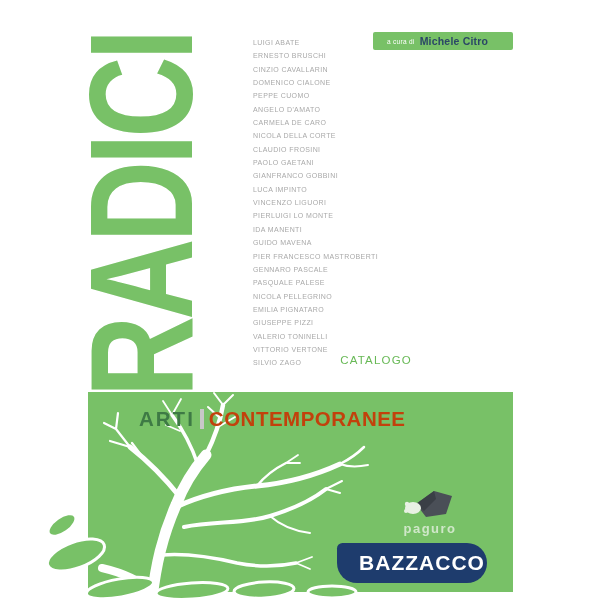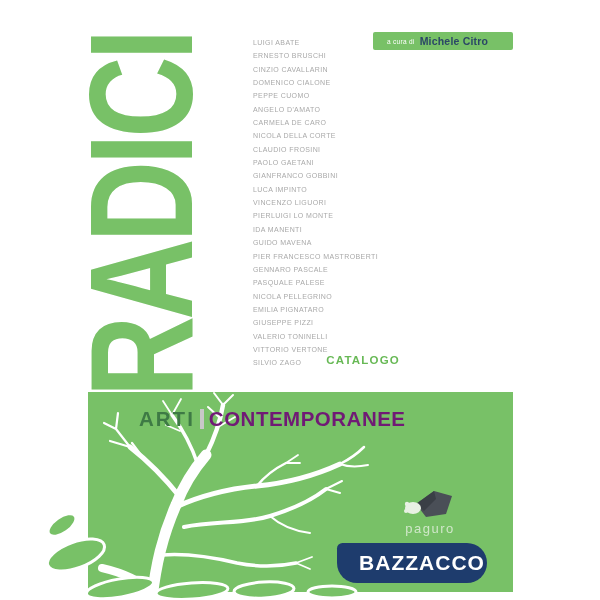--- a/index.html
+++ b/index.html
@@ -18,38 +18,38 @@
   .artists { position: absolute; left: 253px; top: 36px; }
   .artist { font-size: 7px; line-height: 13.35px; letter-spacing: 0.4px; color: #a9a9a9; text-transform: uppercase; white-space: nowrap; }
 
   
   .cura-bar { position: absolute; left: 373px; top: 32px; width: 140px; height: 18px;
     background: #78c167; border-radius: 2px; display: flex; align-items: center; padding-left: 14px; box-sizing: border-box; gap: 5px; }
   .cura-prefix { font-size: 6.5px; color: #ffffff; letter-spacing: 0.3px; }
   .cura-name { font-size: 10.5px; font-weight: bold; color: #2b4766; letter-spacing: 0.2px; }
 
   
-  .catalogo { position: absolute; left: 270px; top: 354px; width: 130px; text-align: right;
-    font-size: 11.5px; font-weight: bold; letter-spacing: 1.2px; color: #68b956; }
+  .catalogo { position: absolute; left: 282px; top: 354px; width: 130px; text-align: right;
+    font-size: 11.5px; font-weight: normal; letter-spacing: 1.2px; color: #68b956; }
 
   
   .subtitle { position: absolute; left: 139px; top: 368px; height: 22px; display: flex; align-items: center; gap: 5px; margin-top: 40px; }
   .arti { font-size: 20.5px; font-weight: bold; letter-spacing: 2px; color: #3e7a45; }
   .subtitle-sep { width: 4px; height: 20px; background: #c8c8c8; }
-  .contemp { font-size: 20.5px; font-weight: bold; letter-spacing: 0.5px; color: #701a75; white-space: nowrap; }
+  .contemp { font-size: 20.5px; font-weight: bold; letter-spacing: 0.5px; color: #c2410c; white-space: nowrap; }
 
   
   .panel { position: absolute; left: 88px; top: 392px; width: 425px; height: 200px; background: #78c167; }
 
   .tree-svg { position: absolute; left: 40px; top: 385px; width: 480px; height: 215px; overflow: visible; }
 
   
   .pub-logo { position: absolute; left: 400px; top: 487px; width: 60px; height: 35px; }
   .pub-name { position: absolute; left: 395px; top: 521px; width: 70px; text-align: center;
-    font-size: 13px; font-weight: normal; letter-spacing: 1.5px; color: #dfeeda; opacity: 0.85; }
+    font-size: 13px; font-weight: bold; letter-spacing: 1.5px; color: #dfeeda; opacity: 0.85; }
 
   
   .badge { position: absolute; left: 337px; top: 543px; width: 130px; height: 40px;
     background: #1e3c6d; border-radius: 6px 22px 22px 22px;
     color: #ffffff; font-size: 21px; font-weight: bold; letter-spacing: 1px;
     text-align: center; line-height: 40px; padding-left: 20px; }
 </style>
 </head>
 <body>
 

